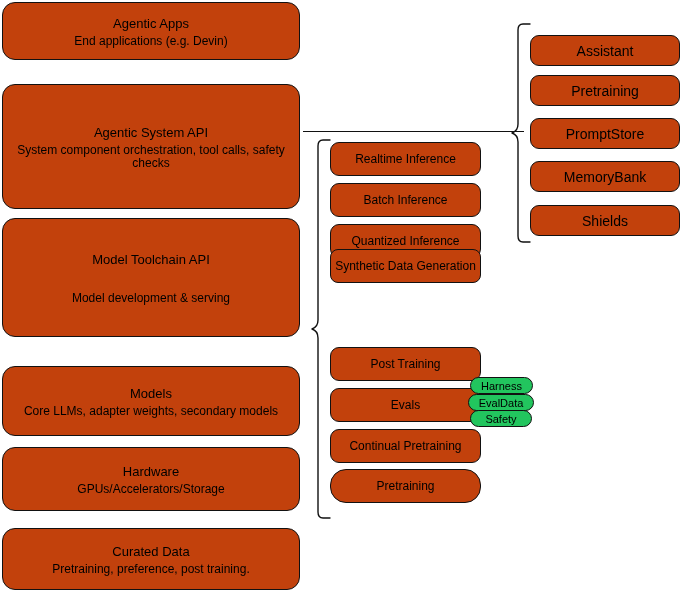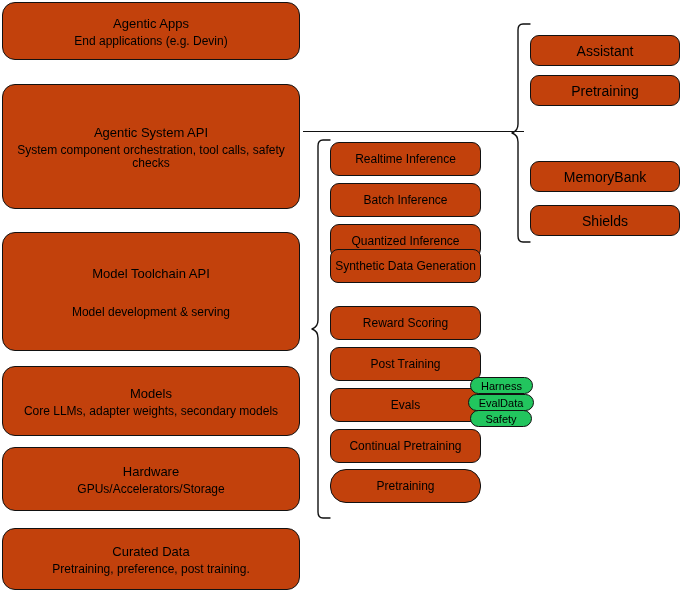--- a/index.html
+++ b/index.html
@@ -107,21 +107,21 @@
   <div class="box stack-box" style="top:2px;height:58px;">
     <div class="stack-title">Agentic Apps</div>
     <div class="stack-sub">End applications (e.g. Devin)</div>
   </div>
 
   <div class="box stack-box" style="top:84px;height:125px;">
     <div class="stack-title">Agentic System API</div>
     <div class="stack-sub">System component orchestration, tool calls, safety checks</div>
   </div>
 
-  <div class="box stack-box" style="top:232px;height:119px;gap:21px;">
+  <div class="box stack-box" style="top:218px;height:119px;gap:21px;">
     <div class="stack-title">Model Toolchain API</div>
     <div class="stack-sub">Model development &amp; serving</div>
   </div>
 
   <div class="box stack-box" style="top:366px;height:70px;">
     <div class="stack-title">Models</div>
     <div class="stack-sub">Core LLMs, adapter weights, secondary models</div>
   </div>
 
   <div class="box stack-box" style="top:447px;height:64px;">
@@ -147,23 +147,20 @@
   </div>
   <div class="box cap-box" style="top:183px;">
     <span>Batch Inference</span>
   </div>
   <div class="box cap-box" style="top:224px;justify-content:center;">
     <span>Quantized Inference</span>
   </div>
   <div class="box cap-box" style="top:249px;border-radius:8px;">
     <span>Synthetic Data Generation</span>
   </div>
-  <div class="box cap-box" style="top:306px;">
-    <span>Reward Scoring</span>
-  </div>
   <div class="box cap-box" style="top:347px;">
     <span>Post Training</span>
   </div>
   <div class="box cap-box" style="top:388px;">
     <span>Evals</span>
   </div>
   <div class="box cap-box" style="top:429px;">
     <span>Continual Pretraining</span>
   </div>
   <div class="box cap-box" style="top:469px;border-radius:16px;">
@@ -185,20 +182,23 @@
       <path d="M20 2 H13 Q8 2 8 8 V102 Q8 109 2 111 Q8 113 8 120 V214 Q8 220 13 220 H20" stroke="#111111" stroke-width="1.4" fill="none" stroke-linecap="round" stroke-linejoin="round"></path>
     </svg>
   </div>
 
   <div class="box sys-box" style="top:35px;">
     <span>Assistant</span>
   </div>
   <div class="box sys-box" style="top:75px;">
     <span>Pretraining</span>
   </div>
+  <div class="box sys-box" style="top:118px;">
+    <span>PromptStore</span>
+  </div>
   <div class="box sys-box" style="top:161px;">
     <span>MemoryBank</span>
   </div>
   <div class="box sys-box" style="top:205px;">
     <span>Shields</span>
   </div>
 
 </div>
 
 </body></html>

